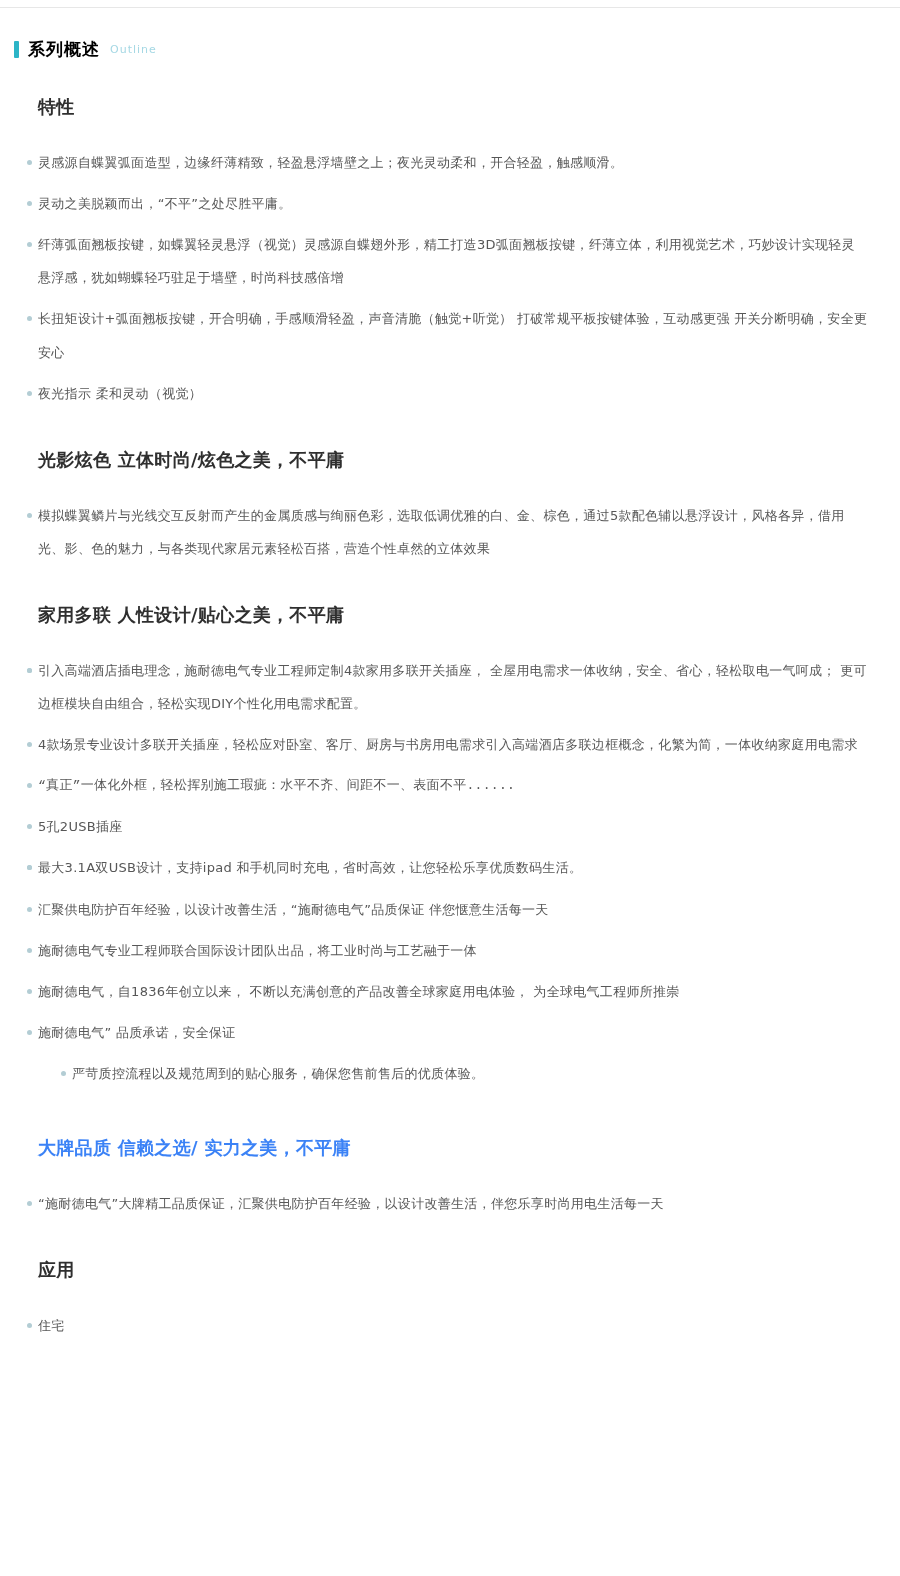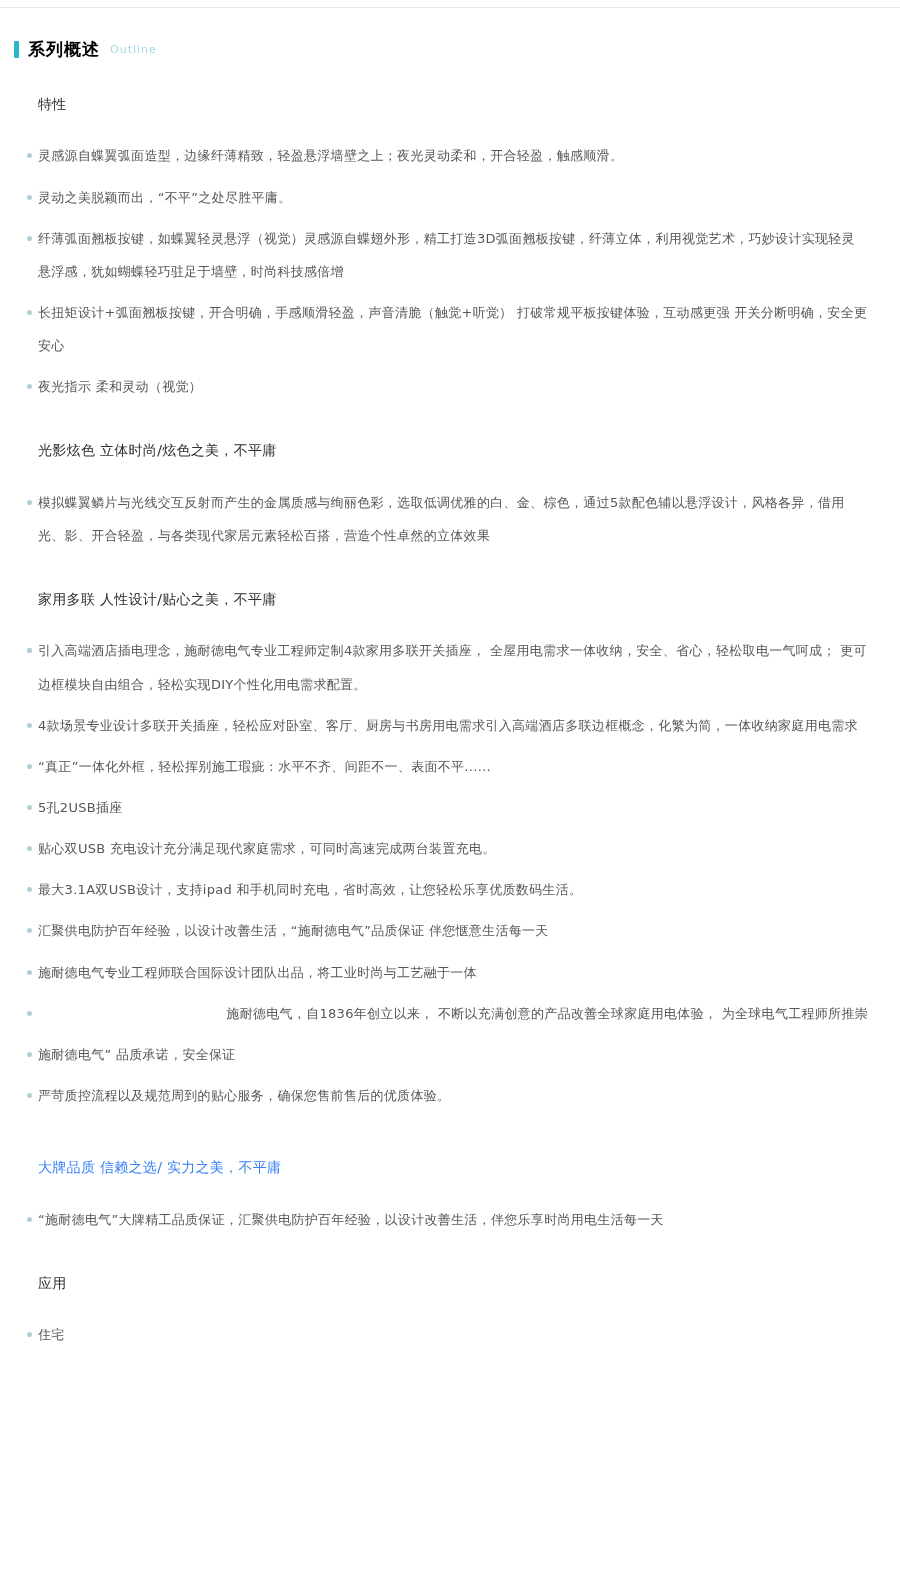--- a/index.html
+++ b/index.html
@@ -10,21 +10,21 @@
     -webkit-font-smoothing:antialiased;
   }
   .page { width:900px; height:1576px; background:#fff; }
   .top-divider { border-top:1px solid #e7e7e7; margin-top:7px; width:900px; }
   .page-header { display:flex; align-items:center; margin:30px 0 0 14px; }
   .accent-bar { display:inline-block; width:5px; height:17px; margin-right:9px; border-radius:1px; }
   .title-cn { font-size:17px; font-weight:bold; color:#000000; letter-spacing:1px; }
   .title-en { font-size:11px; margin-left:10px; letter-spacing:1px; }
   .content { padding:6px 32px 0 38px; }
   .section-heading {
-    font-size:14px; font-weight:normal; color:#2f2f2f;
+    font-size:18px; font-weight:bold; color:#2f2f2f;
     line-height:1.6; margin:36px 0 0 0; letter-spacing:0.3px;
   }
   .section-heading.first { margin-top:26px; }
   .bullet-list { list-style:none; margin-top:24px; }
   .bullet-item {
     position:relative; font-size:13px; color:#575757;
     line-height:2.55; margin:8px 0; letter-spacing:0.3px;
   }
   .bullet-item .dot {
     position:absolute; left:-11px; top:14px;
@@ -50,38 +50,38 @@
           <li class="bullet-item" style="color: rgb(87, 87, 87);"><span class="dot" style="background: rgb(179, 205, 212);"></span><span class="bullet-text">灵感源自蝶翼弧面造型，边缘纤薄精致，轻盈悬浮墙壁之上；夜光灵动柔和，开合轻盈，触感顺滑。</span></li>
           <li class="bullet-item" style="color: rgb(87, 87, 87);"><span class="dot" style="background: rgb(179, 205, 212);"></span><span class="bullet-text">灵动之美脱颖而出，“不平”之处尽胜平庸。</span></li>
           <li class="bullet-item" style="color: rgb(87, 87, 87);"><span class="dot" style="background: rgb(179, 205, 212);"></span><span class="bullet-text">纤薄弧面翘板按键，如蝶翼轻灵悬浮（视觉）灵感源自蝶翅外形，精工打造3D弧面翘板按键，纤薄立体，利用视觉艺术，巧妙设计实现轻灵悬浮感，犹如蝴蝶轻巧驻足于墙壁，时尚科技感倍增</span></li>
           <li class="bullet-item" style="color: rgb(87, 87, 87);"><span class="dot" style="background: rgb(179, 205, 212);"></span><span class="bullet-text">长扭矩设计+弧面翘板按键，开合明确，手感顺滑轻盈，声音清脆（触觉+听觉） 打破常规平板按键体验，互动感更强 开关分断明确，安全更安心</span></li>
           <li class="bullet-item" style="color: rgb(87, 87, 87);"><span class="dot" style="background: rgb(179, 205, 212);"></span><span class="bullet-text">夜光指示 柔和灵动（视觉）</span></li>
         </ul>
       </section>
       <section class="section">
         <h3 class="section-heading" style="color: rgb(47, 47, 47);">光影炫色 立体时尚/炫色之美，不平庸</h3>
         <ul class="bullet-list">
-          <li class="bullet-item" style="color: rgb(87, 87, 87);"><span class="dot" style="background: rgb(179, 205, 212);"></span><span class="bullet-text">模拟蝶翼鳞片与光线交互反射而产生的金属质感与绚丽色彩，选取低调优雅的白、金、棕色，通过5款配色辅以悬浮设计，风格各异，借用光、影、开合轻盈，与各类现代家居元素轻松百搭，营造个性卓然的立体效果</span></li>
+          <li class="bullet-item" style="color: rgb(87, 87, 87);"><span class="dot" style="background: rgb(179, 205, 212);"></span><span class="bullet-text">模拟蝶翼鳞片与光线交互反射而产生的金属质感与绚丽色彩，选取低调优雅的白、金、棕色，通过5款配色辅以悬浮设计，风格各异，借用光、影、色的魅力，与各类现代家居元素轻松百搭，营造个性卓然的立体效果</span></li>
         </ul>
       </section>
       <section class="section">
         <h3 class="section-heading" style="color: rgb(47, 47, 47);">家用多联 人性设计/贴心之美，不平庸</h3>
         <ul class="bullet-list">
           <li class="bullet-item" style="color: rgb(87, 87, 87);"><span class="dot" style="background: rgb(179, 205, 212);"></span></li>
           <li class="bullet-item" style="color: rgb(87, 87, 87);"><span class="dot" style="background: rgb(179, 205, 212);"></span><span class="bullet-text">引入高端酒店插电理念，施耐德电气专业工程师定制4款家用多联开关插座， 全屋用电需求一体收纳，安全、省心，轻松取电一气呵成； 更可边框模块自由组合，轻松实现DIY个性化用电需求配置。</span></li>
           <li class="bullet-item" style="color: rgb(87, 87, 87);"><span class="dot" style="background: rgb(179, 205, 212);"></span><span class="bullet-text">4款场景专业设计多联开关插座，轻松应对卧室、客厅、厨房与书房用电需求引入高端酒店多联边框概念，化繁为简，一体收纳家庭用电需求</span></li>
-          <li class="bullet-item" style="color: rgb(87, 87, 87);"><span class="dot" style="background: rgb(179, 205, 212);"></span><span class="bullet-text">“真正”一体化外框，轻松挥别施工瑕疵：水平不齐、间距不一、表面不平......</span></li>
+          <li class="bullet-item" style="color: rgb(87, 87, 87); font-family: Liberation Mono, monospace;"><span class="dot" style="background: rgb(179, 205, 212);"></span><span class="bullet-text">“真正”一体化外框，轻松挥别施工瑕疵：水平不齐、间距不一、表面不平......</span></li>
           <li class="bullet-item" style="color: rgb(87, 87, 87);"><span class="dot" style="background: rgb(179, 205, 212);"></span><span class="bullet-text">5孔2USB插座</span></li>
-          <li class="bullet-item" style="color: rgb(87, 87, 87);"><span class="dot" style="background: rgb(179, 205, 212);"></span><span class="bullet-text">贴心双USB 充电设计充分满足现代家庭需求，可同时高速完成两台装置充电。</span></li>
+          <li class="bullet-item" style="color: rgb(87, 87, 87);"><span class="dot" style="background: rgb(179, 205, 212);"></span></li>
           <li class="bullet-item" style="color: rgb(87, 87, 87);"><span class="dot" style="background: rgb(179, 205, 212);"></span><span class="bullet-text">最大3.1A双USB设计，支持ipad 和手机同时充电，省时高效，让您轻松乐享优质数码生活。</span></li>
           <li class="bullet-item" style="color: rgb(87, 87, 87);"><span class="dot" style="background: rgb(179, 205, 212);"></span><span class="bullet-text">汇聚供电防护百年经验，以设计改善生活，“施耐德电气”品质保证 伴您惬意生活每一天</span></li>
           <li class="bullet-item" style="color: rgb(87, 87, 87);"><span class="dot" style="background: rgb(179, 205, 212);"></span><span class="bullet-text">施耐德电气专业工程师联合国际设计团队出品，将工业时尚与工艺融于一体</span></li>
-          <li class="bullet-item" style="color: rgb(87, 87, 87); text-align: right;"><span class="dot" style="background: rgb(179, 205, 212);"></span><span class="bullet-text">施耐德电气，自1836年创立以来， 不断以充满创意的产品改善全球家庭用电体验， 为全球电气工程师所推崇</span></li>
+          <li class="bullet-item" style="color: rgb(87, 87, 87);"><span class="dot" style="background: rgb(179, 205, 212);"></span><span class="bullet-text">施耐德电气，自1836年创立以来， 不断以充满创意的产品改善全球家庭用电体验， 为全球电气工程师所推崇</span></li>
           <li class="bullet-item" style="color: rgb(87, 87, 87);"><span class="dot" style="background: rgb(179, 205, 212);"></span><span class="bullet-text">施耐德电气” 品质承诺，安全保证</span></li>
-          <li class="bullet-item" style="color: rgb(87, 87, 87);"><span class="dot" style="background: rgb(179, 205, 212);"></span><span class="bullet-text">严苛质控流程以及规范周到的贴心服务，确保您售前售后的优质体验。</span></li>
+          <li class="bullet-item" style="color: rgb(87, 87, 87); margin-left: 34px;"><span class="dot" style="background: rgb(179, 205, 212);"></span><span class="bullet-text">严苛质控流程以及规范周到的贴心服务，确保您售前售后的优质体验。</span></li>
         </ul>
       </section>
       <section class="section">
         <h3 class="section-heading" style="color: #3b82f6; margin-top: 44px;">大牌品质 信赖之选/ 实力之美，不平庸</h3>
         <ul class="bullet-list">
           <li class="bullet-item" style="color: rgb(87, 87, 87);"><span class="dot" style="background: rgb(179, 205, 212);"></span><span class="bullet-text">“施耐德电气”大牌精工品质保证，汇聚供电防护百年经验，以设计改善生活，伴您乐享时尚用电生活每一天</span></li>
         </ul>
       </section>
       <section class="section">
         <h3 class="section-heading" style="color: rgb(47, 47, 47);">应用</h3>

